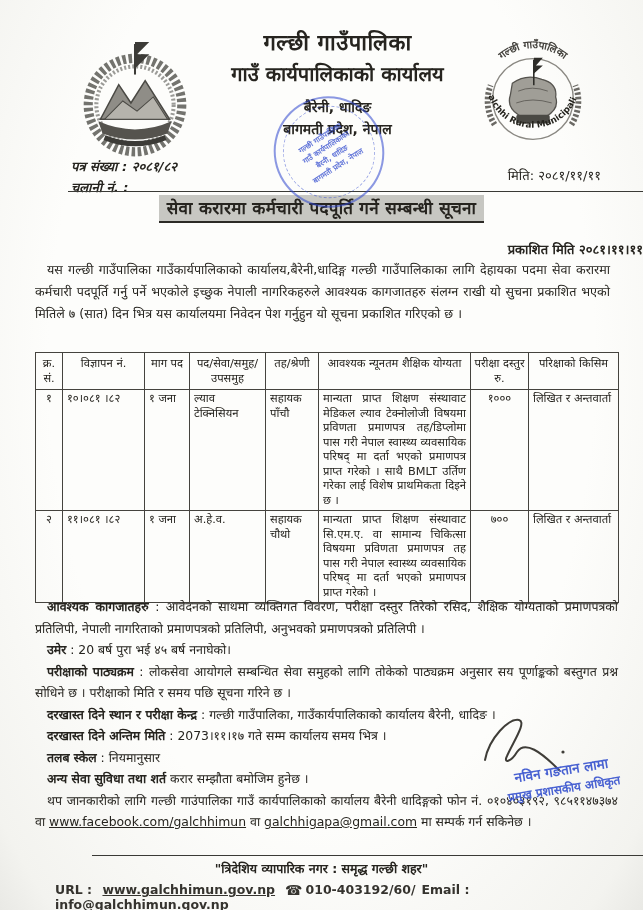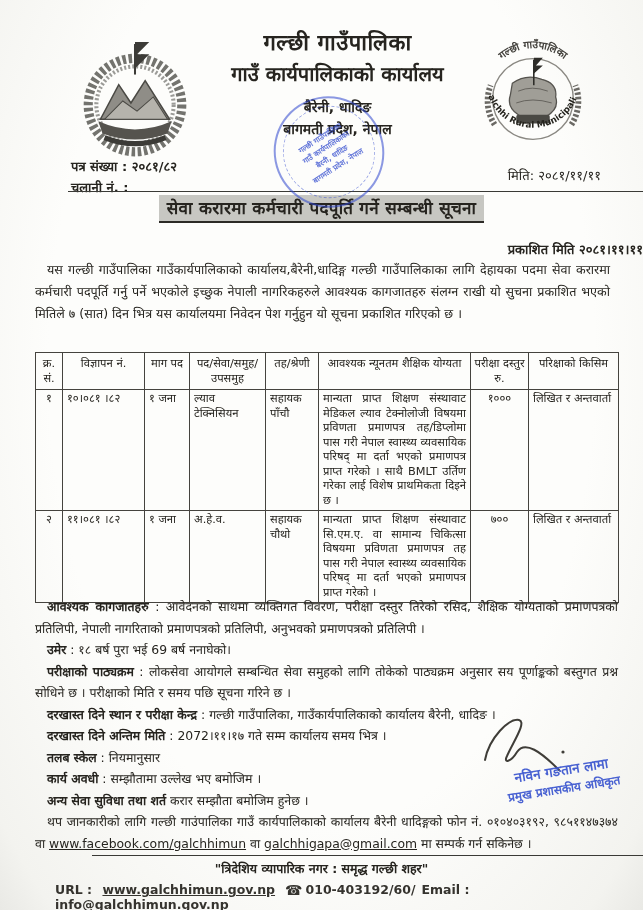--- a/index.html
+++ b/index.html
@@ -12,21 +12,21 @@
   }
   
   .letterhead { position:absolute; top:0; left:16px; width:100%; height:196px; }
   .org-block { position:absolute; left:0; top:28px; width:100%; text-align:center; line-height:1.32; }
   .org-name   { font-size:22px; font-weight:bold; letter-spacing:.5px; }
   .org-office { font-size:20px; font-weight:bold; margin-top:4px; }
   .org-addr   { font-size:14px; font-weight:bold; margin-top:11px; }
   .org-prov   { font-size:14px; font-weight:bold; margin-top:3px; }
   .emblem-left  { position:absolute; left:58px;  top:42px; width:122px; height:122px; }
   .emblem-right { position:absolute; right:62px; top:38px; width:128px; height:122px; }
-  .meta-left  { position:absolute; left:55px; top:156px; font-size:13px; font-weight:600; line-height:1.65; }
+  .meta-left  { position:absolute; left:55px; top:156px; font-size:13px; font-weight:600; line-height:1.65;font-style:italic; }
   .meta-right { position:absolute; right:58px; top:166px; font-size:13px; font-weight:400;padding-left:42px; }
   .head-rule { position:absolute; left:52px; right:0; top:191px; border-top:1.6px solid #3a3a36; }
   
   .ink-stamp {
     position:absolute; left:258px; top:96px; width:110px; height:112px;
     border:2px solid rgba(45,70,205,.55); border-radius:50%;
     transform:rotate(-33deg); display:flex; align-items:center; justify-content:center;
     z-index:5; pointer-events:none;
   }
   .ink-stamp .inner {
@@ -191,26 +191,25 @@
         <td>सहायक चौथो</td>
         <td class="c-edu">मान्यता प्राप्त शिक्षण संस्थावाट सि.एम.ए. वा सामान्य चिकित्सा विषयमा प्रविणता प्रमाणपत्र तह पास गरी नेपाल स्वास्थ्य व्यवसायिक परिषद् मा दर्ता भएको प्रमाणपत्र प्राप्त गरेको ।</td>
         <td class="c-center">७००</td>
         <td>लिखित र अन्तवार्ता</td>
       </tr>
     </tbody>
   </table>
 
   <div class="details">
     <p class="detail"><b class="lbl">आवश्यक कागजातहरु</b><span> : आवेदनको साथमा व्यक्तिगत विवरण, परीक्षा दस्तुर तिरेको रसिद, शैक्षिक योग्यताको प्रमाणपत्रको प्रतिलिपी, नेपाली नागरिताको प्रमाणपत्रको प्रतिलिपी, अनुभवको प्रमाणपत्रको प्रतिलिपी ।</span></p>
-    <p class="detail"><b class="lbl">उमेर</b><span> : १८ बर्ष पुरा भई 69 बर्ष ननाघेको।</span></p>
+    <p class="detail"><b class="lbl">उमेर</b><span> : 20 बर्ष पुरा भई ४५ बर्ष ननाघेको।</span></p>
     <p class="detail"><b class="lbl">परीक्षाको पाठ्यक्रम</b><span> : लोकसेवा आयोगले सम्बन्धित सेवा समुहको लागि तोकेको पाठ्यक्रम अनुसार सय पूर्णाङ्कको बस्तुगत प्रश्न सोधिने छ ।  परीक्षाको मिति र समय पछि सूचना गरिने छ ।</span></p>
     <p class="detail"><b class="lbl">दरखास्त दिने स्थान र परीक्षा केन्द्र</b><span> : गल्छी गाउँपालिका, गाउँकार्यपालिकाको कार्यालय बैरेनी, धादिङ ।</span></p>
-    <p class="detail"><b class="lbl">दरखास्त दिने अन्तिम मिति</b><span> : 2072।११।१७ गते सम्म कार्यालय समय भित्र ।</span></p>
+    <p class="detail"><b class="lbl">दरखास्त दिने अन्तिम मिति</b><span> : 2073।११।१७ गते सम्म कार्यालय समय भित्र ।</span></p>
     <p class="detail"><b class="lbl">तलब स्केल</b><span> : नियमानुसार</span></p>
-    <p class="detail"><b class="lbl">कार्य अवधी</b><span> : सम्झौतामा उल्लेख भए बमोजिम ।</span></p>
     <p class="detail"><b class="lbl">अन्य सेवा सुविधा तथा शर्त</b><span> करार सम्झौता बमोजिम हुनेछ ।</span></p>
     <p class="detail">
       <span>थप जानकारीको लागि गल्छी गाउंपालिका गाउँ कार्यपालिकाको कार्यालय बैरेनी धादिङ्गको फोन नं. ०१०४०३१९२, ९८५११४७३७४  वा </span><a href="#">www.facebook.com/galchhimun</a><span> वा </span><a href="#">galchhigapa@gmail.com</a><span> मा सम्पर्क गर्न सकिनेछ ।</span>
     </p>
   </div>
 
   <div class="sig-block">
     <svg class="sig-squiggle" width="110" height="70" viewBox="0 0 110 70">
       <path d="M18,48 C22,26 42,6 52,8 C60,10 46,30 40,44 C36,52 44,50 50,40 C58,28 74,40 92,58" fill="none" stroke="#3f3d38" stroke-width="2" stroke-linecap="round"></path>
       <circle cx="96" cy="40" r="1.6" fill="#3f3d38"></circle>

